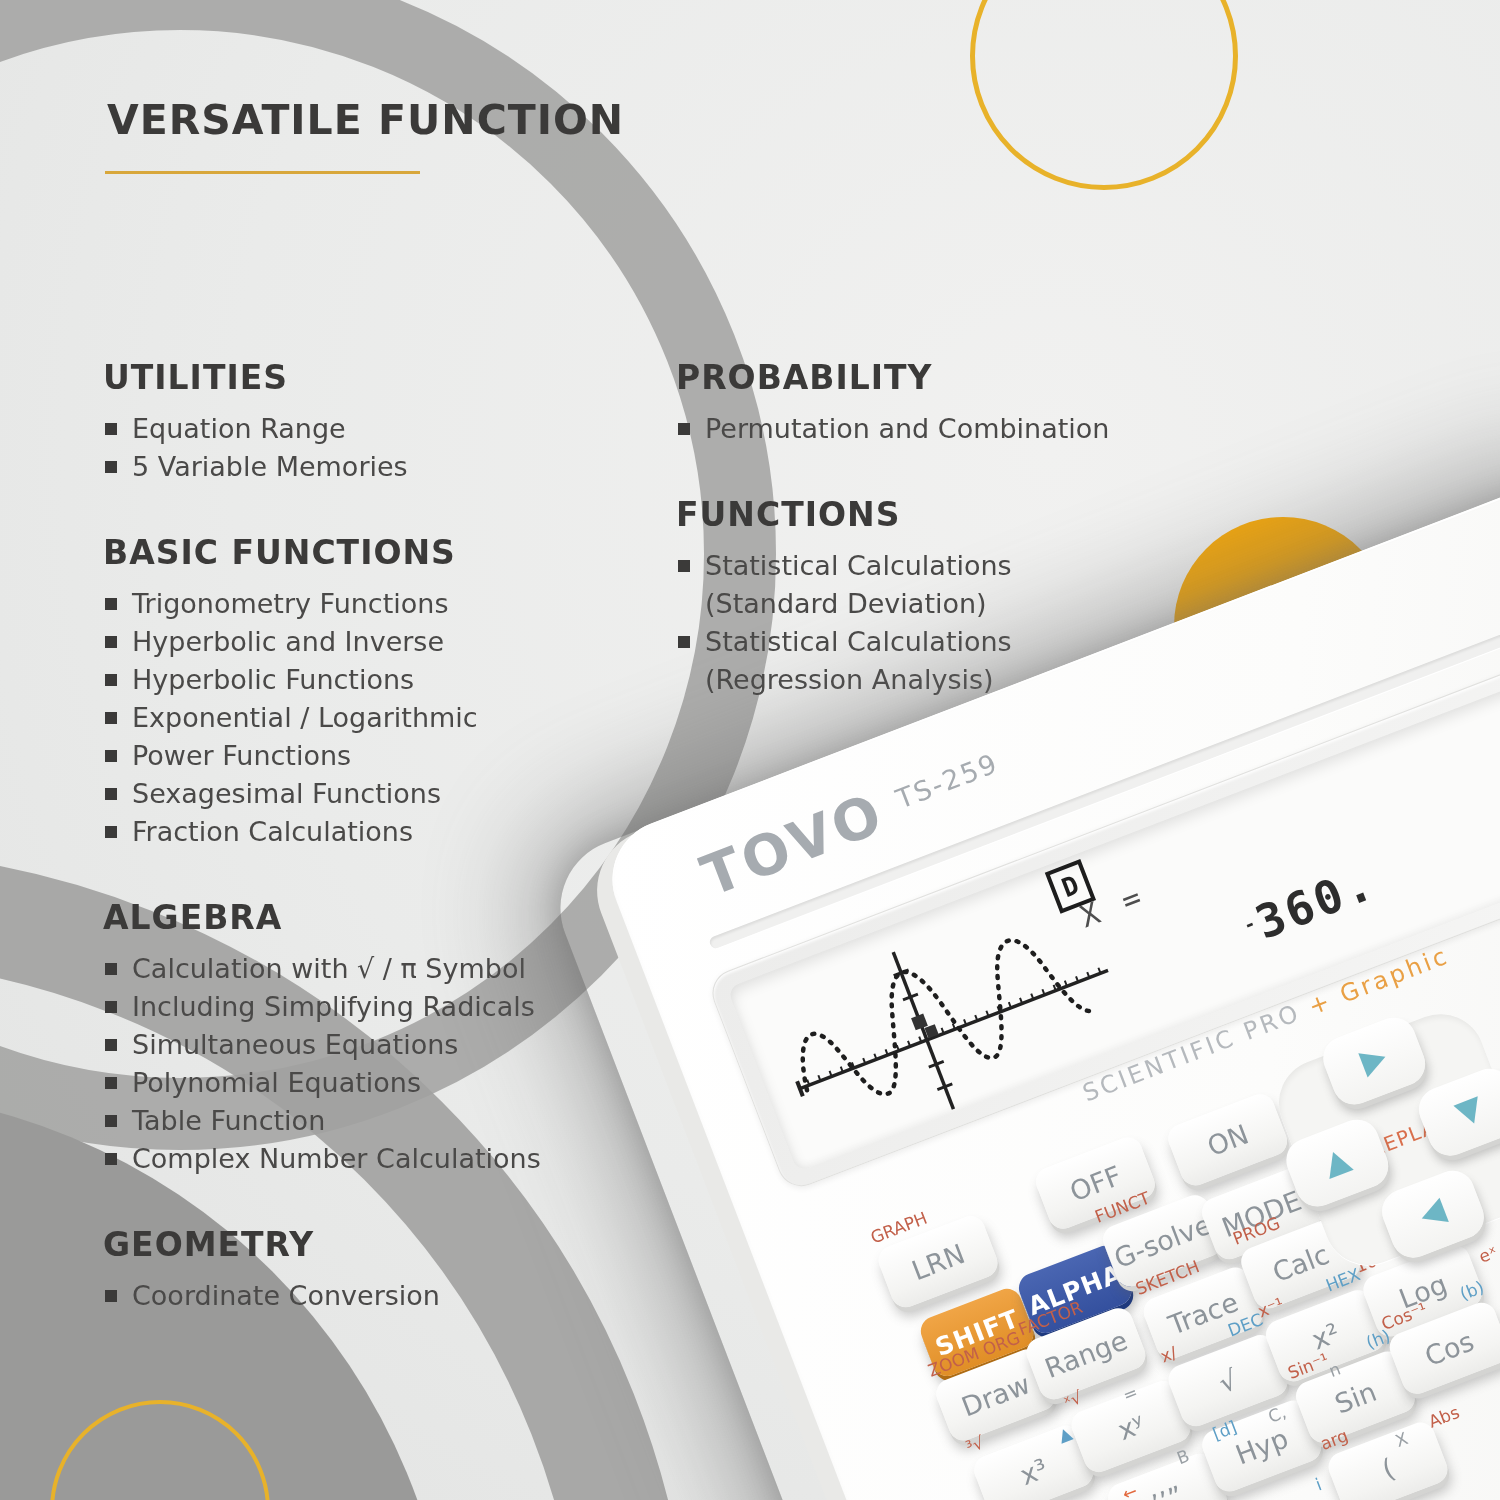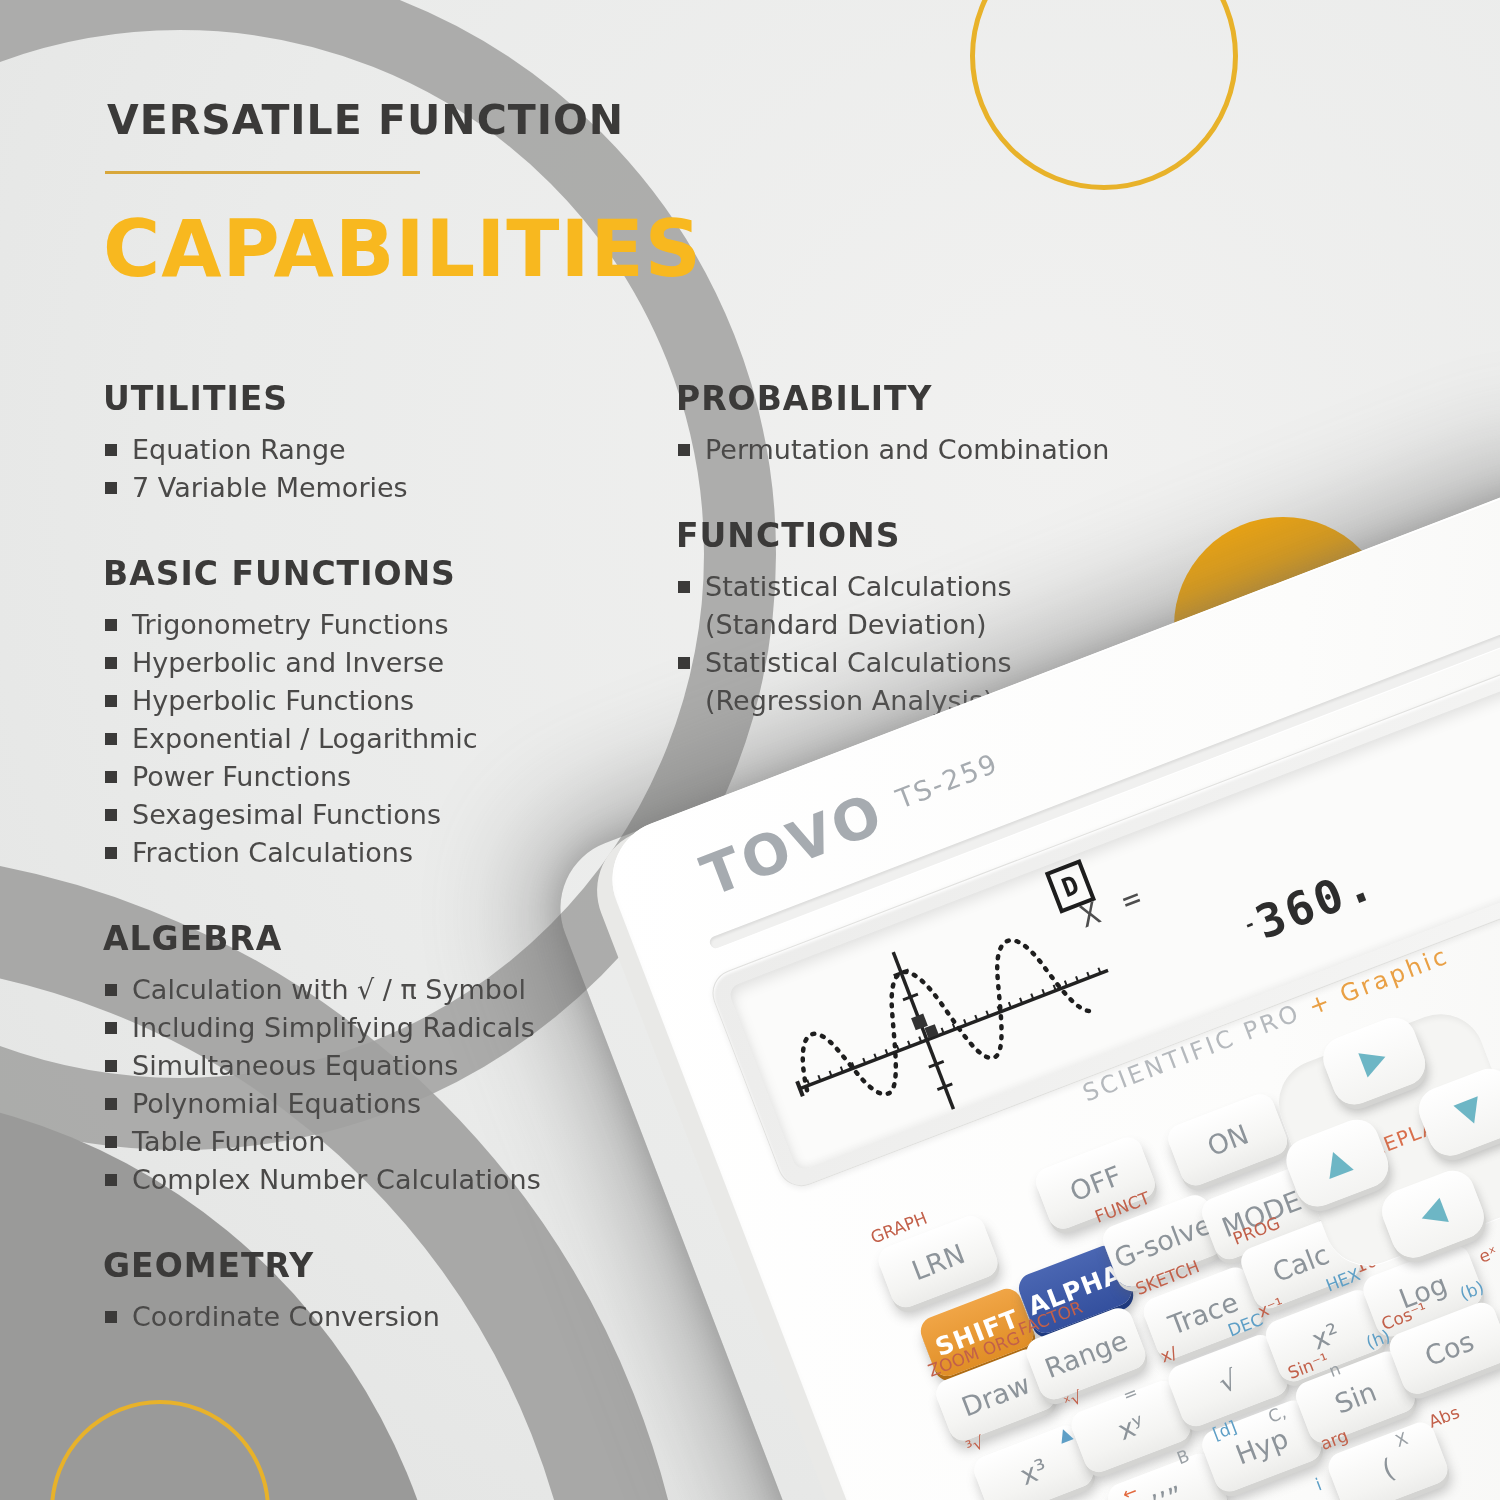--- a/index.html
+++ b/index.html
@@ -15,21 +15,21 @@
   .circle-gray{position:absolute;left:-786px;top:1090px;width:1240px;height:1240px;border-radius:50%;background:var(--circle-gray);z-index:1;}
   .ring-yellow-top{left:970px;top:-78px;width:268px;height:268px;border:5px solid var(--ring-yellow);z-index:1;}
   .ring-yellow-bottom{left:50px;top:1400px;width:220px;height:220px;border:4px solid var(--ring-yellow);z-index:2;}
   .circle-yellow{position:absolute;left:1174px;top:517px;width:218px;height:218px;border-radius:50%;background:var(--circle-yellow);z-index:3;}
   
   .header{position:absolute;left:103px;top:92px;z-index:5;}
   .title{font-size:41px;font-weight:bold;color:var(--heading-dark);letter-spacing:1px;margin:4px;}
   .title-rule{width:315px;height:3px;background:var(--line-yellow);margin:27px 0 0 2px;}
   .subtitle{font-size:78px;font-weight:bold;color:var(--accent-yellow);letter-spacing:1px;margin:30px 0 0 0;}
   
-  .col{position:absolute;top:358px;z-index:5;margin-top:21px;}
+  .col{position:absolute;top:358px;z-index:5;}
   .col-left{left:103px;width:580px;}
   .col-right{left:676px;width:560px;}
   .section{margin-bottom:47px;}
   .sec-h{font-size:33px;font-weight:bold;color:var(--heading-dark);letter-spacing:1px;margin:0 0 13px 0;}
   .sec-list{list-style:none;margin:0;padding:0;}
   .item{display:flex;align-items:flex-start;font-size:27px;color:var(--body-text);line-height:38px;}
   .bullet{flex:0 0 12px;width:12px;height:12px;background:var(--heading-dark);margin:13px 15px 0 2px;}
   
   .calc-shadow{position:absolute;left:540px;top:868px;width:1120px;height:1250px;border-radius:70px;
     transform:rotate(-21deg);transform-origin:top left;z-index:6;
@@ -104,34 +104,33 @@
   <div class="ring ring-a"></div>
   <div class="circle-gray"></div>
   <div class="ring ring-b"></div>
   <div class="ring ring-yellow-top"></div>
   <div class="ring ring-yellow-bottom"></div>
   <div class="circle-yellow"></div>
 
   <div class="header">
     <h1 class="title">VERSATILE FUNCTION</h1>
     <div class="title-rule"></div>
-    <h2 class="subtitle">CAPABILITIES</h2>
   </div>
 
   <div class="col col-left">
       <div class="section">
         <h3 class="sec-h">UTILITIES</h3>
         <ul class="sec-list">
           <li class="item">
             <span class="bullet"></span>
             <span class="item-text">Equation Range</span>
           </li>
           <li class="item">
             <span class="bullet"></span>
-            <span class="item-text">7 Variable Memories</span>
+            <span class="item-text">5 Variable Memories</span>
           </li>
         </ul>
       </div>
       <div class="section">
         <h3 class="sec-h">BASIC FUNCTIONS</h3>
         <ul class="sec-list">
           <li class="item">
             <span class="bullet"></span>
             <span class="item-text">Trigonometry Functions</span>
           </li>

